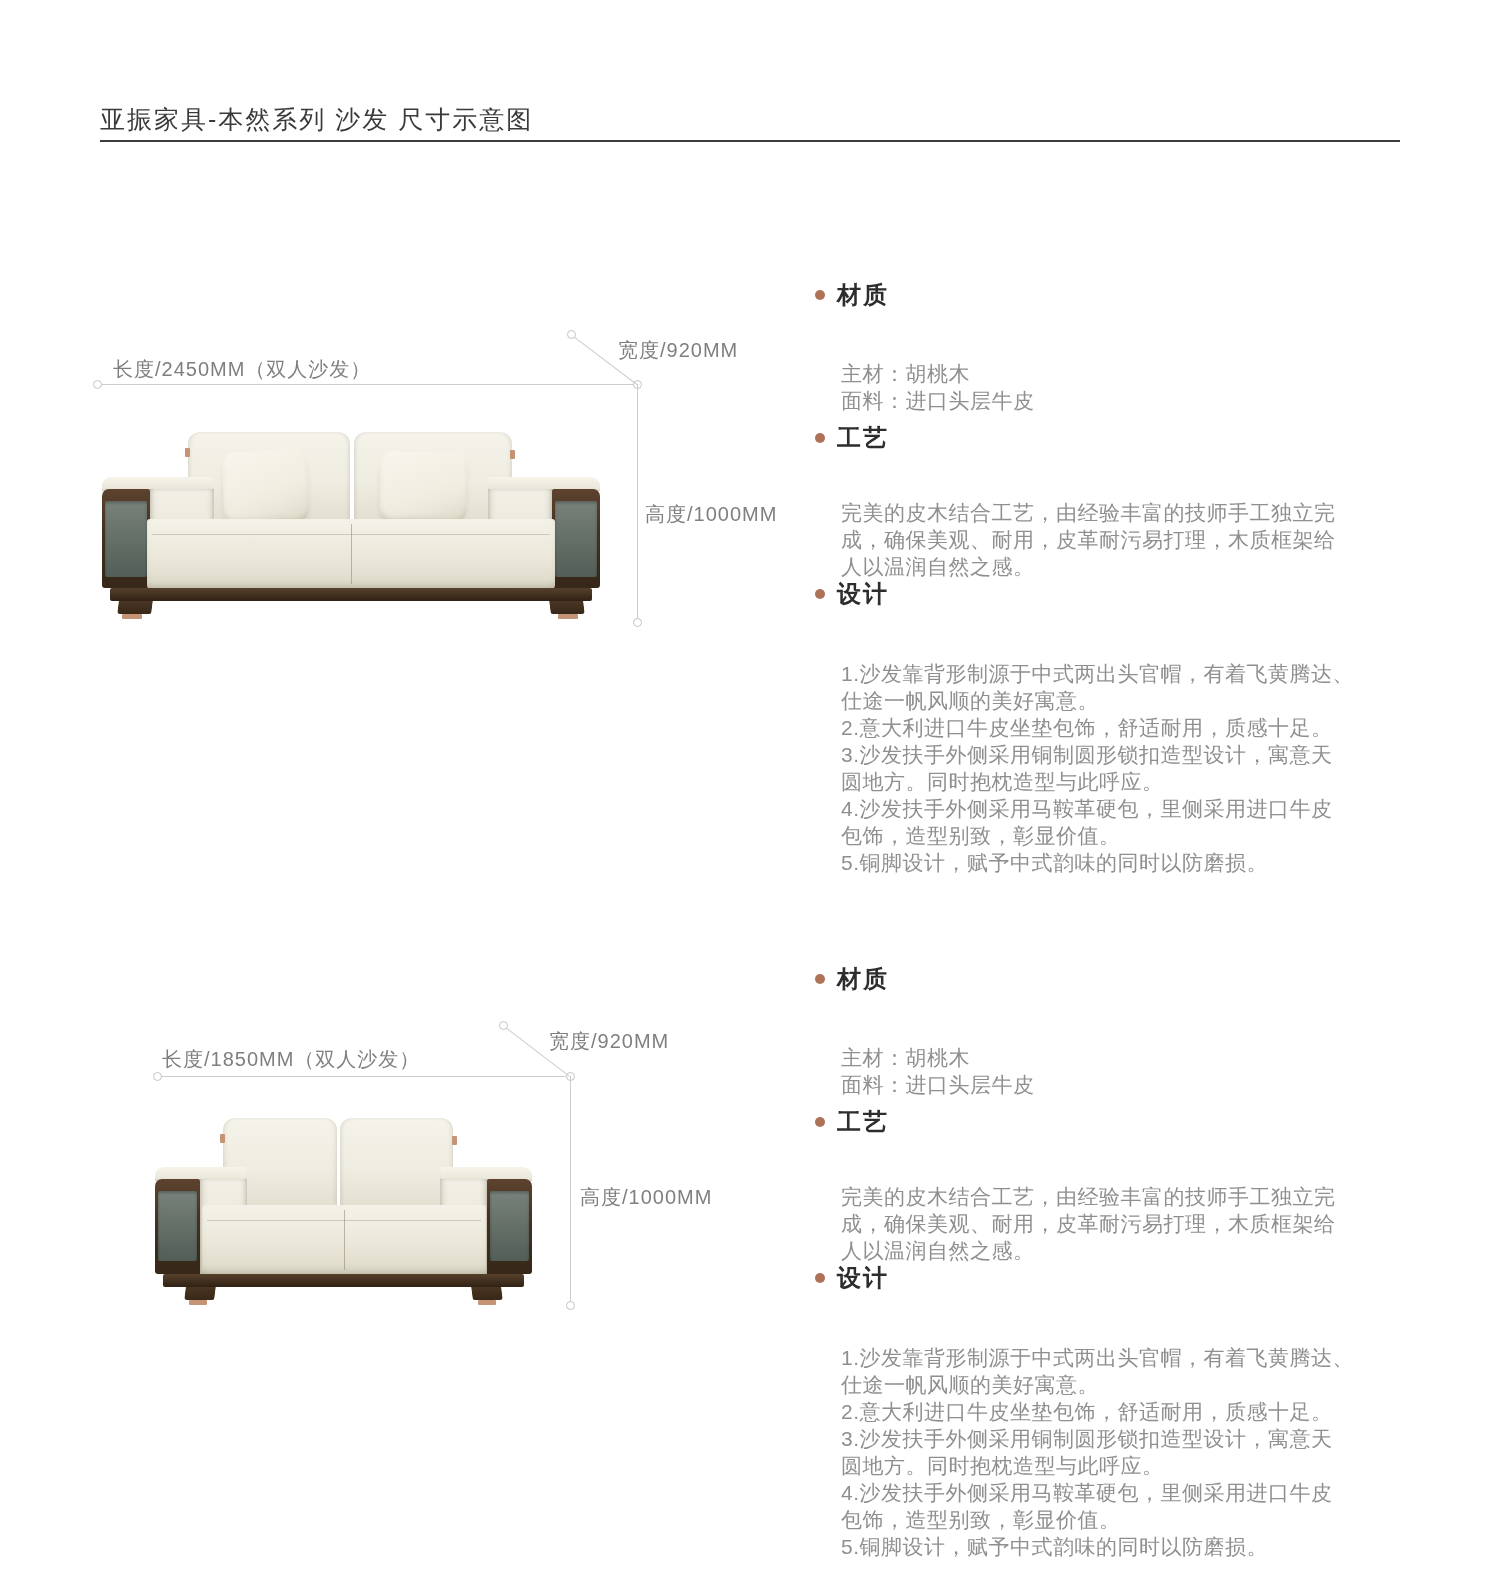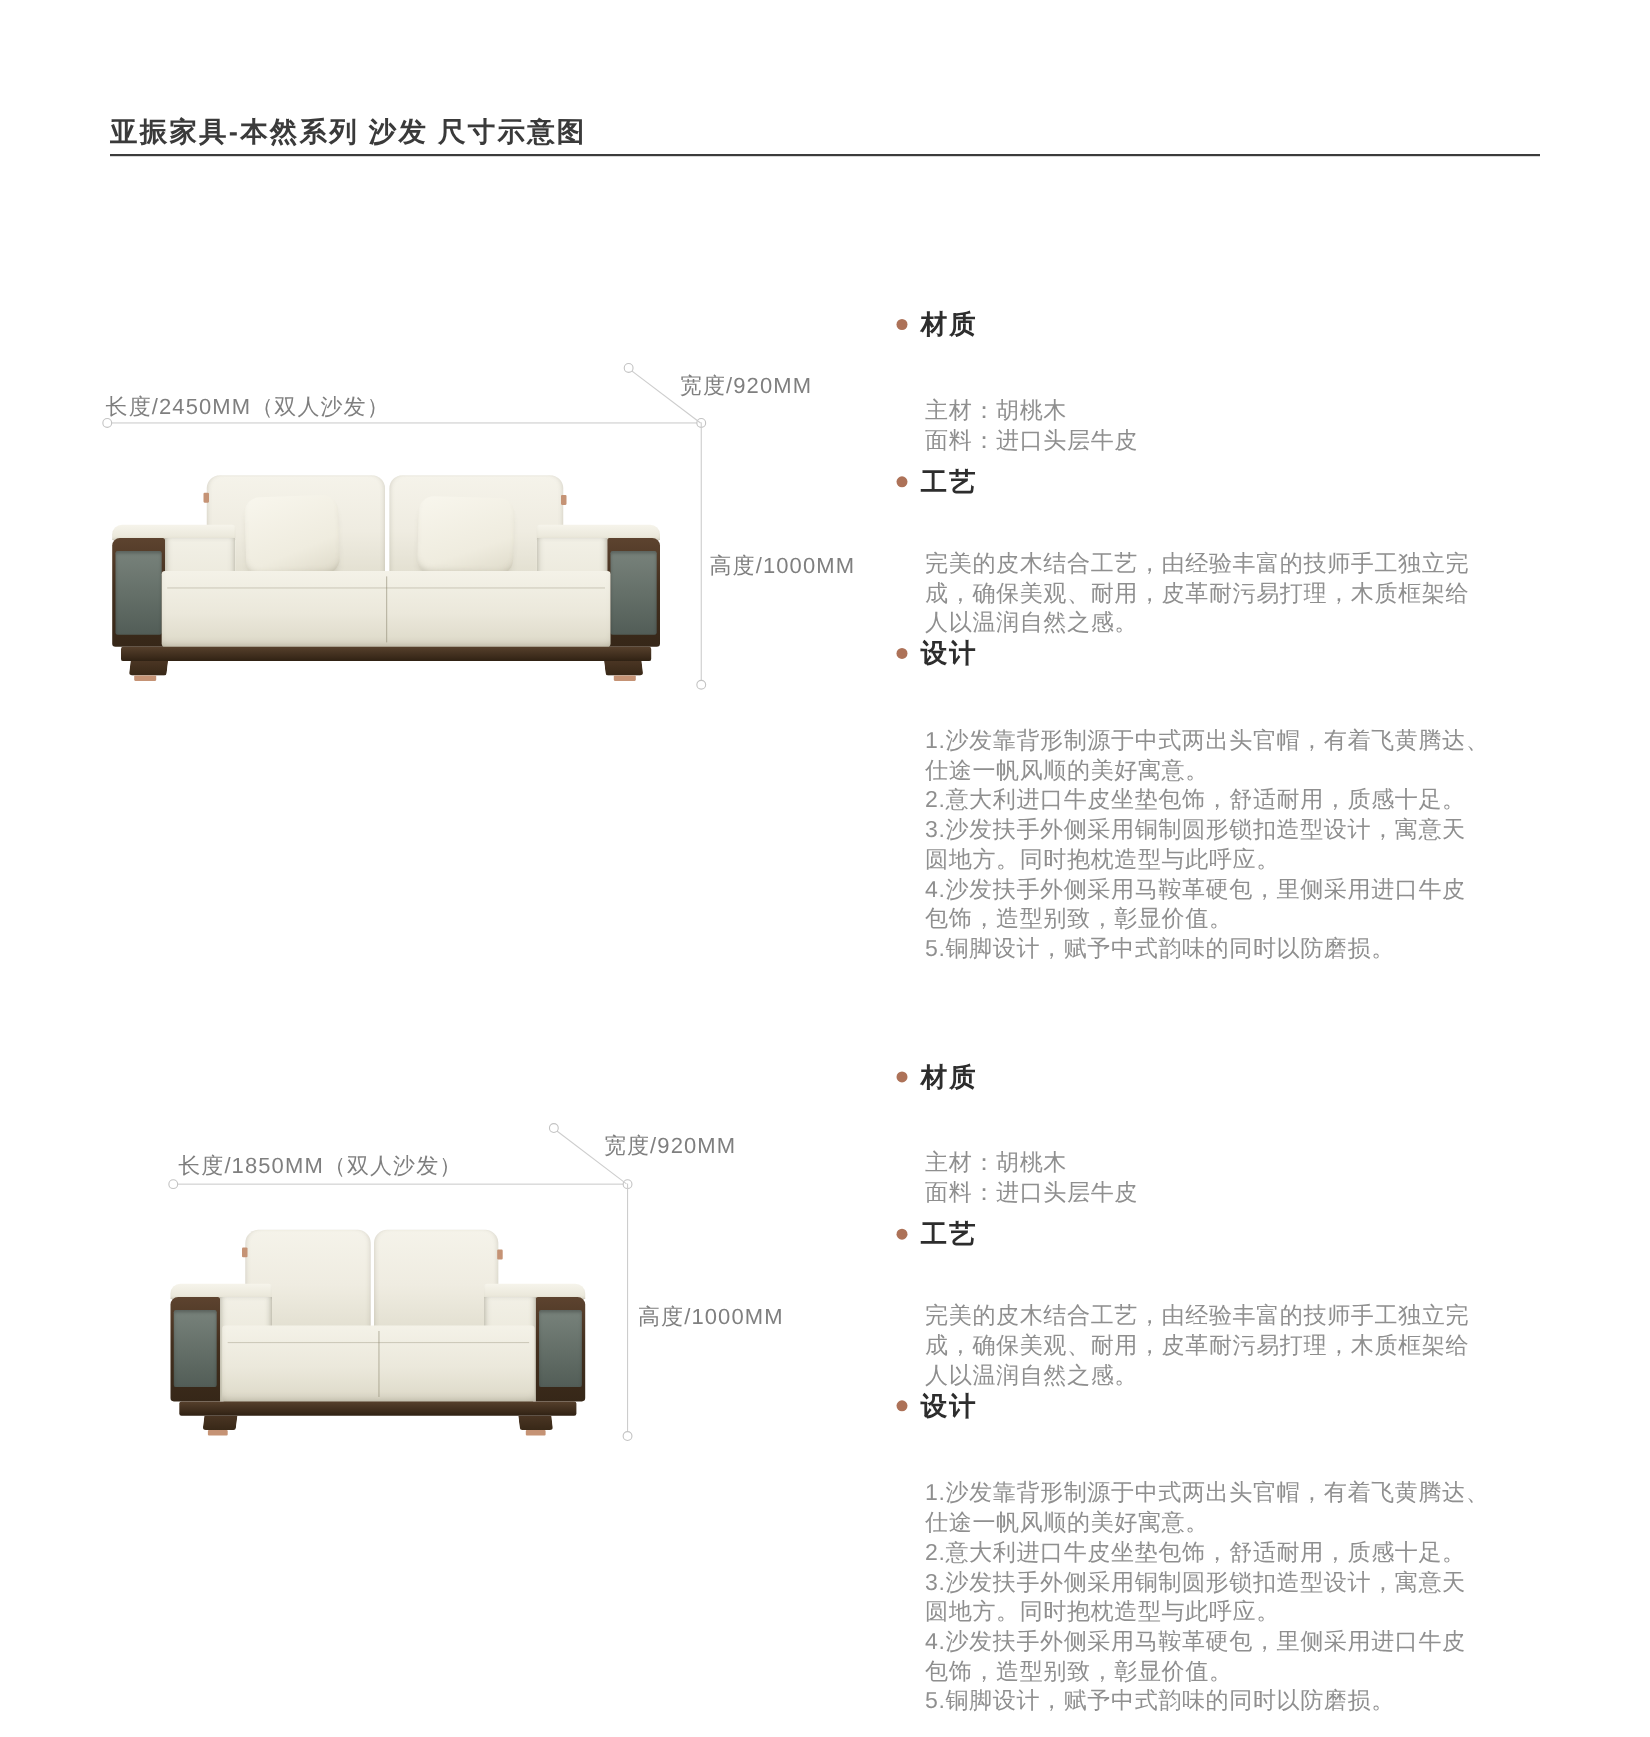--- a/index.html
+++ b/index.html
@@ -2,37 +2,37 @@
 <html style="--accent: #ad7258; --copper: #c59375; --wood: #43301f; --panel-gray: #636e67; --leather-cream: #f0eee5; --dim-line: #cdcdcd; --body-text: #8f8f8f; --heading-text: #2d2d2d;"><head>
 <meta charset="utf-8">
 <style>
   html,body{margin:0;padding:0;background:#ffffff;}
   #canvas{
     position:relative;width:1500px;height:1579px;background:#ffffff;overflow:hidden;
     font-family:"Liberation Sans","DejaVu Sans",sans-serif;
   }
   
   .page-title{
-    position:absolute;left:100px;top:103px;font-size:25px;font-weight:700;
+    position:absolute;left:100px;top:103px;font-size:25px;font-weight:400;
     color:#3a3a3a;letter-spacing:2px;white-space:nowrap;
   }
   .title-rule{position:absolute;left:100px;top:140px;width:1300px;height:2px;background:#3c3c3c;}
 
   
   .dim-label{position:absolute;font-size:20px;color:#7f7f7f;letter-spacing:1px;white-space:nowrap;}
   .dim-line{position:absolute;background:#cdcdcd;}
   .dim-line.h{height:1px;}
   .dim-line.v{width:1px;}
   .dim-line.diag{height:1px;transform-origin:0 0;}
   .dim-dot{
     position:absolute;width:9px;height:9px;border-radius:50%;
     background:#ffffff;border:1px solid #c3c3c3;box-sizing:border-box;
   }
   
-  .len1-label{left:96px;top:356px;}
+  .len1-label{left:113px;top:356px;}
   .len1-line{left:97px;top:384px;width:540px;}
   .len1-dot-l{left:93px;top:380px;}
   .len1-dot-r{left:633px;top:380px;}
   .wid1-diag{left:571px;top:334px;width:83px;transform:rotate(37.15deg);}
   .wid1-dot{left:567px;top:330px;}
   .wid1-label{left:618px;top:337px;}
   .hei1-line{left:637px;top:384px;height:238px;}
   .hei1-dot{left:633px;top:618px;}
   .hei1-label{left:645px;top:501px;}
   

